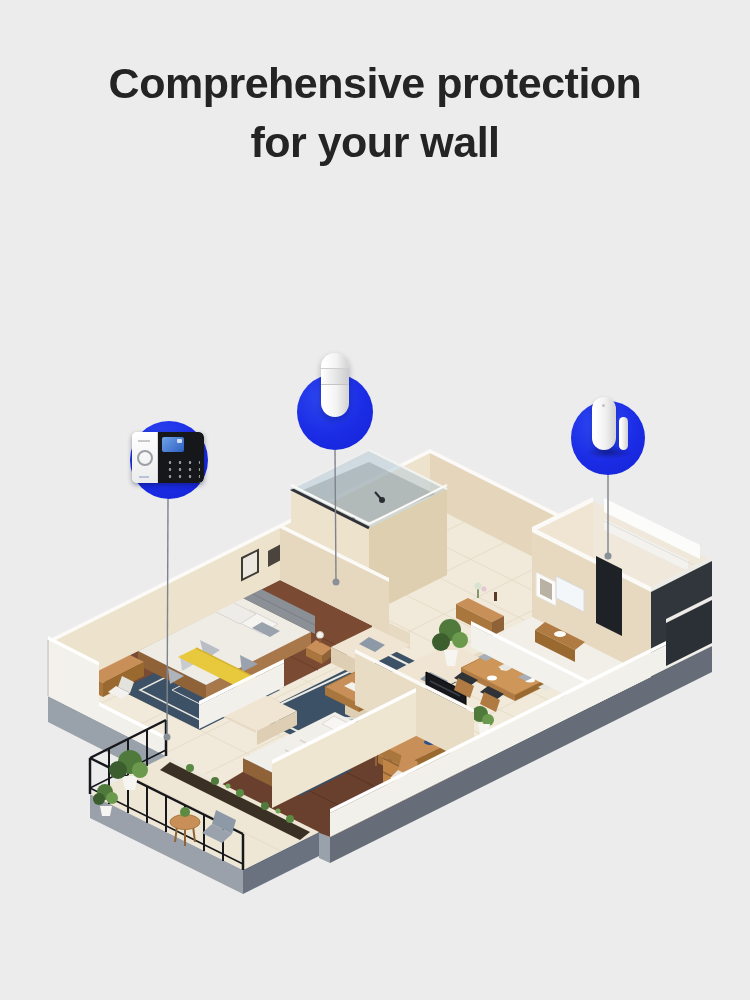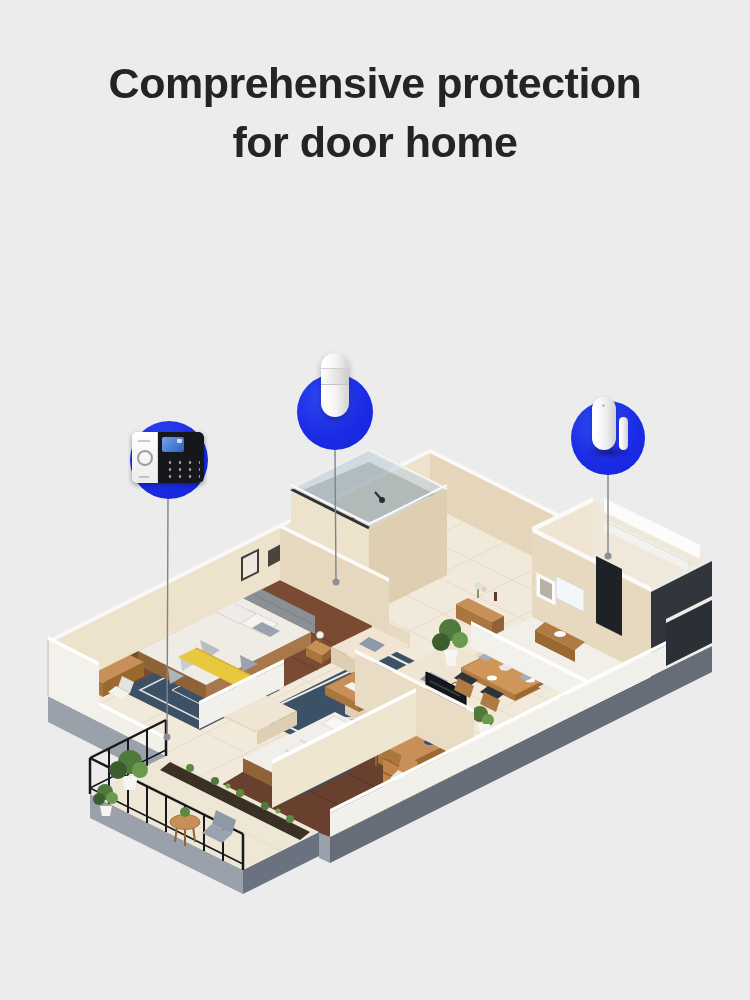--- a/index.html
+++ b/index.html
@@ -49,21 +49,21 @@
                       background:radial-gradient(ellipse at center, rgba(8,12,70,.45) 0%, rgba(8,12,70,0) 70%);}
 </style>
 </head>
 <body>
 
 <div class="page">
 
   <div class="hero-header">
     <h1 class="hero-title">
       <span>Comprehensive protection</span>
-      <span>for door home</span>
+      <span>for your wall</span>
     </h1>
   </div>
 
   <div class="scene">
   <svg width="750" height="660" viewBox="0 340 750 660">
 
     <g>
       <polygon points="712,646 330,837 330,863 712,672" fill="#666D79"></polygon>
       <polygon points="330,837 319,832 319,858 330,863" fill="#99A1AB"></polygon>
       <polygon points="48,696 166,756 166,782 48,722" fill="#99A1AB"></polygon>

